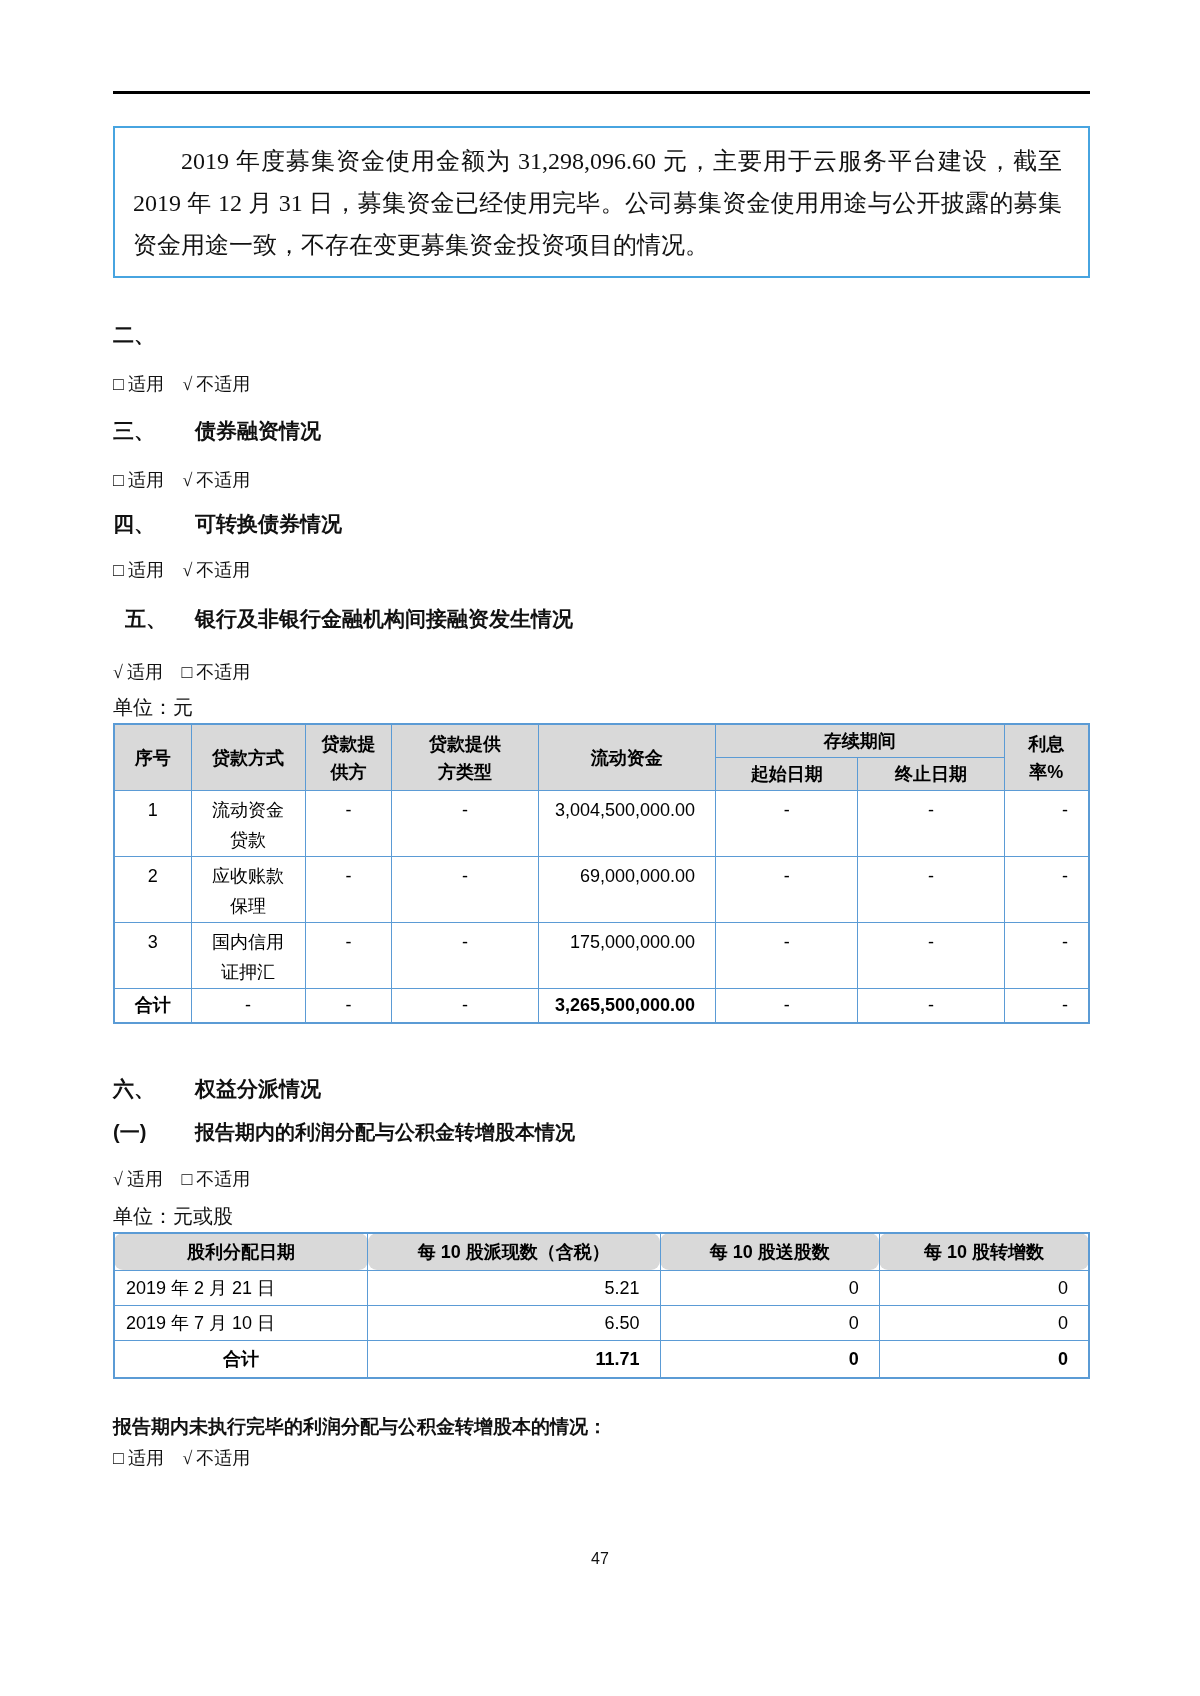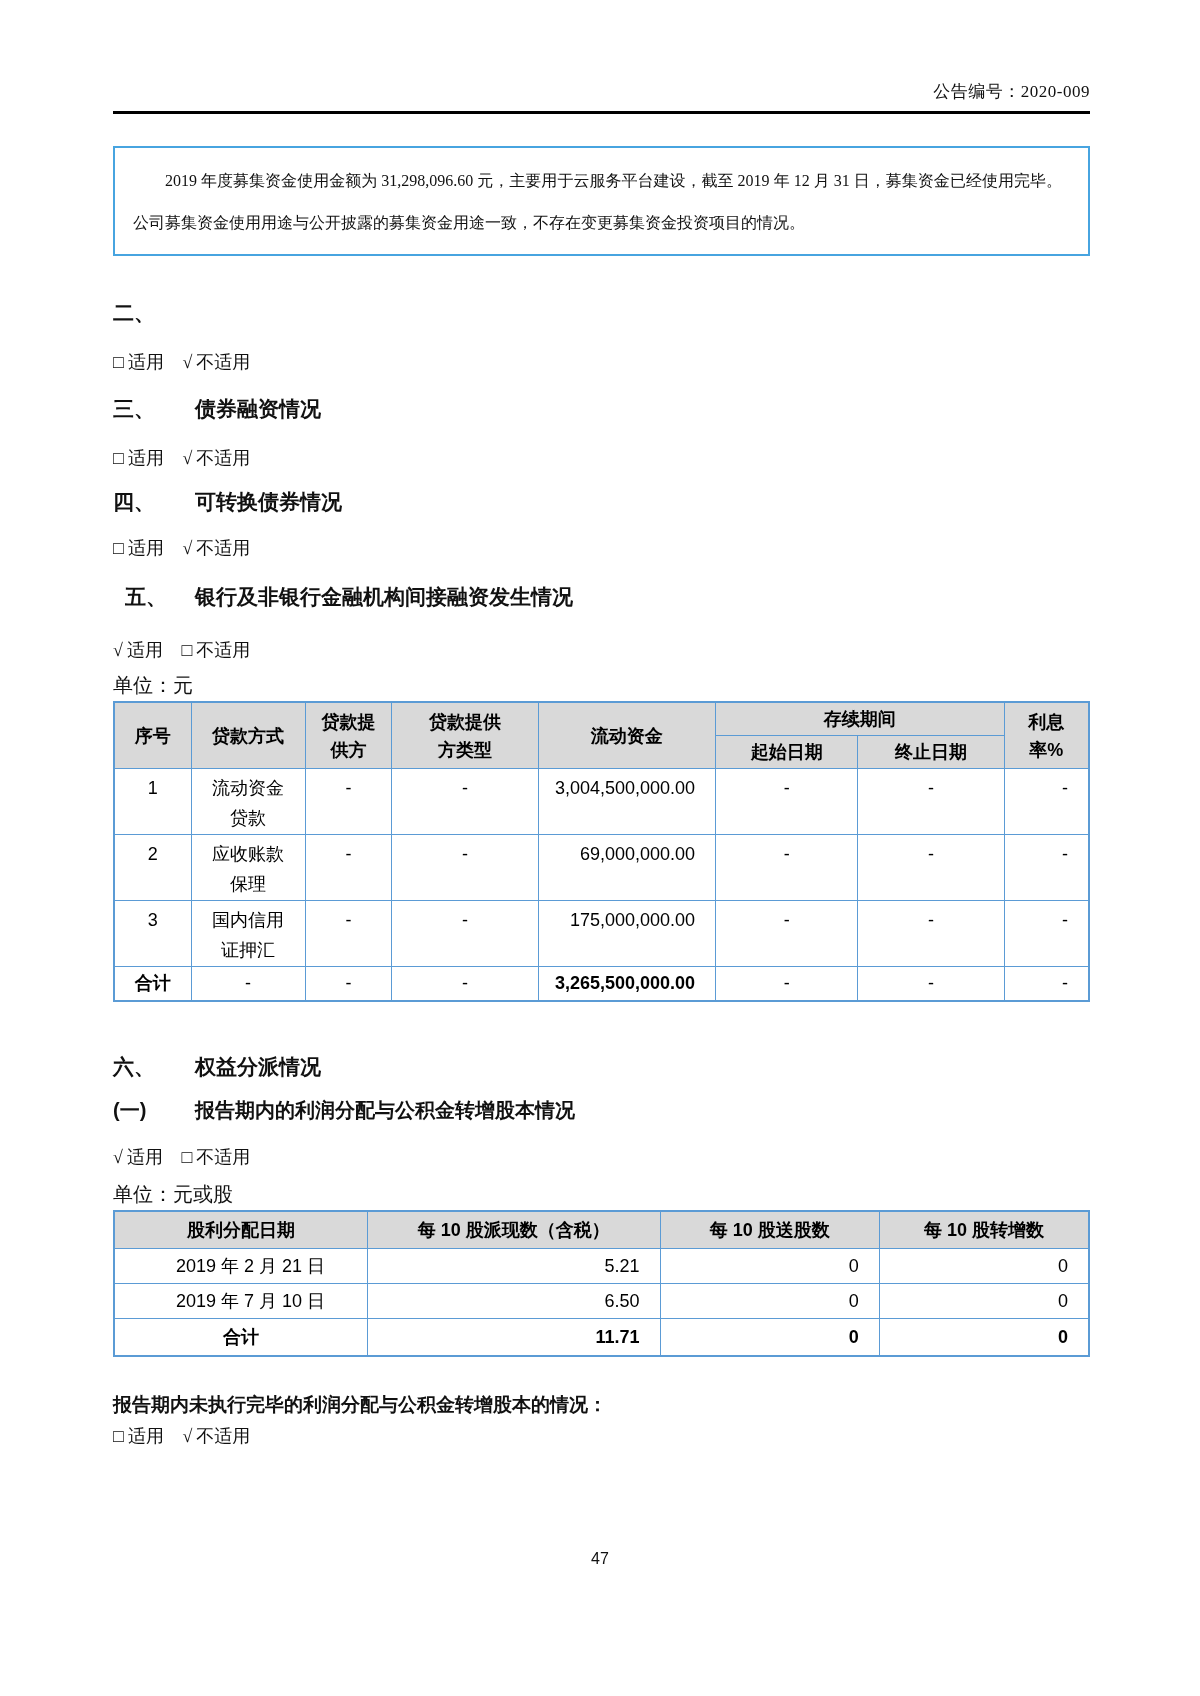--- a/index.html
+++ b/index.html
@@ -4,21 +4,21 @@
 <style>
   html,body{margin:0;padding:0;background:#888;}
   .page{width:1200px;height:1696px;background:#ffffff;position:relative;
         font-family:"Liberation Serif","DejaVu Serif",serif;color:#111;overflow:hidden;}
   .content{padding:82px 110px 0 113px;}
 
   .doc-number{text-align:right;font-size:17px;line-height:20px;letter-spacing:.5px;}
   .rule{border-bottom:3px solid #000;margin-top:9px;}
 
   .intro-box{margin-top:32px;border:2px solid #47a4e0;padding:12px 26px 10px 18px;
-             font-size:16px;line-height:42px;}
+             font-size:24px;line-height:42px;}
   .intro-box p{margin:0;text-indent:2em;text-align:justify;}
 
   .sec{display:flex;margin-top:44px;font-family:"Liberation Sans","DejaVu Sans",sans-serif;
        font-weight:bold;font-size:21px;line-height:26px;}
   .sec .num{width:82px;flex:0 0 82px;}
   .sec.tight3{margin-top:22px;}
   .sec.tight4{margin-top:19px;}
   .sec.five{margin-top:24px;margin-left:12px;}
   .sec.five .num{width:70px;flex:0 0 70px;}
   .sec.six{margin-top:52px;}
@@ -37,40 +37,39 @@
   table.tbl{width:100%;border-collapse:collapse;border:2px solid #5b9bd5;
             font-family:"Liberation Sans","DejaVu Sans",sans-serif;color:#000;
             margin-top:5px;table-layout:fixed;}
   .tbl th,.tbl td{border:1px solid #5b9bd5;font-size:18px;}
   .tbl th{background:#d9d9d9;font-weight:bold;text-align:center;
           white-space:pre-line;padding:2px 2px;line-height:28px;}
   .loan-tbl td{vertical-align:top;padding-top:4px;line-height:30px;}
   .loan-tbl tr.data-row{height:64px;}
   .loan-tbl tr.total-row{height:34px;}
   .loan-tbl tr.total-row td{vertical-align:middle;padding-top:0;line-height:26px;}
-  .div-tbl th{line-height:30px;height:36px;padding:0 5px;}
+  .div-tbl th{line-height:30px;height:36px;padding:0 5px;border-radius:9px;}
   .div-tbl td{height:32px;vertical-align:middle;line-height:22px;}
   .div-tbl tr.total-row td{height:34px;}
-  .c{text-align:center;} .r{text-align:right;padding-right:20px;} .l{text-align:center;padding-left:20px;}
+  .c{text-align:center;} .r{text-align:right;padding-right:20px;} .l{text-align:left;padding-left:11px;}
   .pre{white-space:pre-line;text-align:center;}
   .b{font-weight:bold;}
 
   .followup-title{margin-top:36px;font-family:"Liberation Sans","DejaVu Sans",sans-serif;
                   font-weight:bold;font-size:19px;line-height:24px;}
 
   .page-number{position:absolute;top:1550px;left:0;right:0;text-align:center;
                font-size:16px;font-family:"Liberation Sans","DejaVu Sans",sans-serif;}
 </style>
 </head>
 <body>
 
 <div class="page">
   <div class="content">
 
-    <div class="doc-number">公告编号：2020-009</div>
     <div class="rule"></div>
 
     <div class="intro-box">
       <p>2019 年度募集资金使用金额为 31,298,096.60 元，主要用于云服务平台建设，截至 2019 年 12 月 31 日，募集资金已经使用完毕。公司募集资金使用用途与公开披露的募集资金用途一致，不存在变更募集资金投资项目的情况。</p>
     </div>
 
     <div class="sec">
       <span class="num">二、</span>
     </div>
     <div class="applicable">

